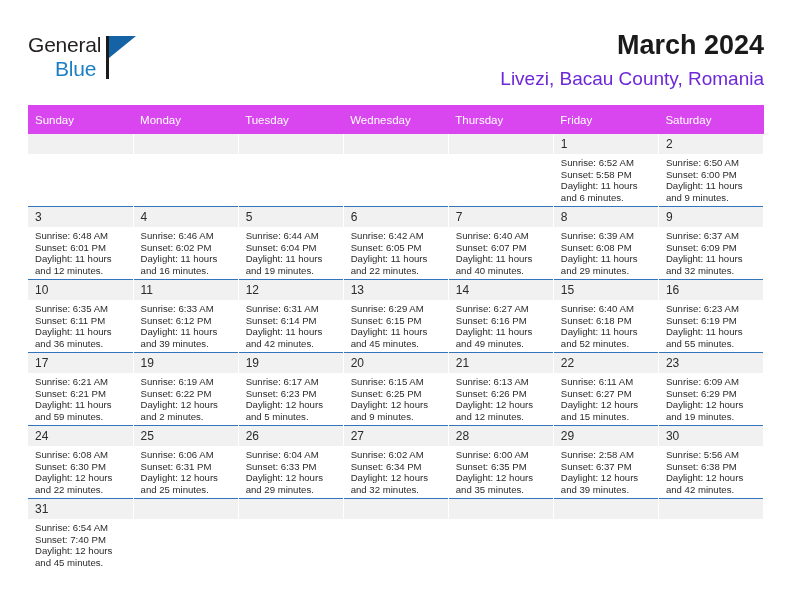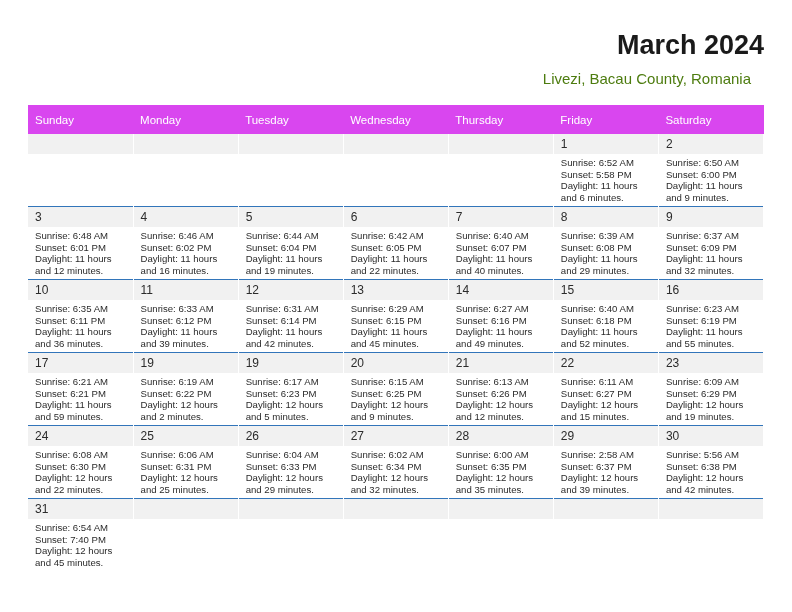--- a/index.html
+++ b/index.html
@@ -80,24 +80,24 @@
   }
   .cal-title {
     font-size: 27px;
     line-height: 34px;
     color: #1a1a1a;
     font-weight: bold;
     margin: 0;
     white-space: nowrap;
   }
   .cal-subtitle {
-    font-size: 15px;
+    font-size: 19px;
     line-height: 22px;
-    color: #4d7c0f;
-    margin: 6px 13px 0 0;
+    color: #6d28d9;
+    margin: 6px 0 0 0;
     white-space: nowrap;
   }
 
   
   .cal {
     position: absolute;
     left: 28px;
     top: 105px;
     width: 736px;
     border-collapse: collapse;
@@ -143,20 +143,26 @@
   td.empty .daynum { background: #f1f1f1; color: transparent; }
   td.empty .details { visibility: hidden; }
 </style>
 </head>
 <body>
 
 <div class="page">
 
   <div class="header">
 
+    <div class="logo">
+      <span class="logo-general">General</span>
+      <span class="logo-bar"></span>
+      <span class="logo-tri"></span>
+      <span class="logo-blue">Blue</span>
+    </div>
 
     <div class="title-block">
       <h1 class="cal-title">March 2024</h1>
       <div class="cal-subtitle">Livezi, Bacau County, Romania</div>
     </div>
 
   </div>
 
   <table class="cal">
     <thead>

